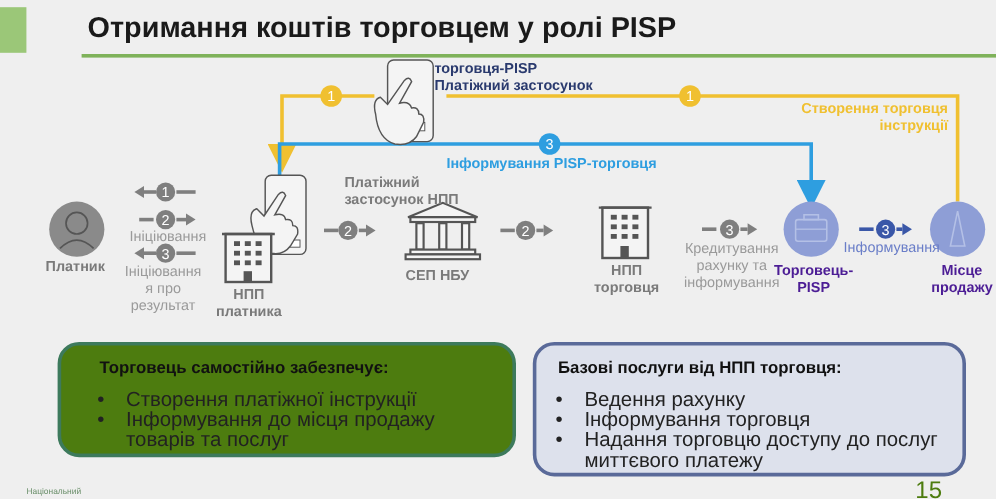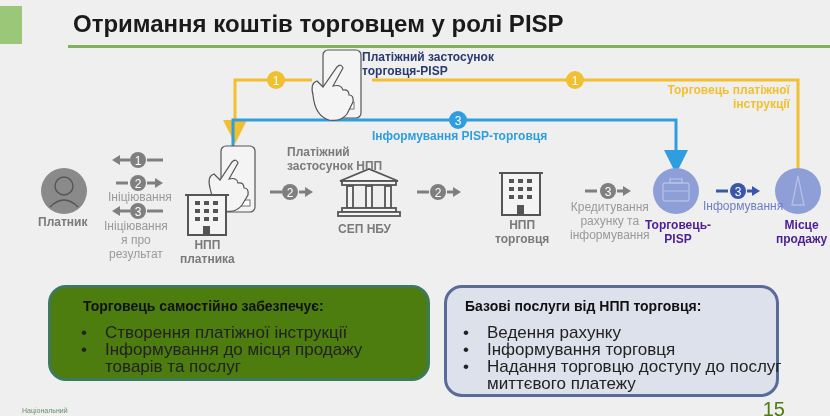--- a/index.html
+++ b/index.html
@@ -12,21 +12,21 @@
   svg.diagram { position:absolute; left:0; top:0; }
   .lbl { position:absolute; font-size:12px; text-align:center; line-height:14px; }
   .gray { color:#9a9a9a; }
   .gray-b { color:#7a7a7a; font-weight:bold; }
   .navy-b { color:#4c1d95; font-weight:bold; }
   .yellow-b { color:#f0c030; font-weight:bold; }
   .blue-b { color:#2e9ee0; font-weight:bold; }
   .purple { color:#6a7ec8; }
   .box { position:absolute; border-radius:18px; box-sizing:border-box; }
   .box1 { left:48px; top:285px; width:382px; height:96px; background:#4d7c0f; border:3px solid #3d7a5c; }
-  .box2 { left:444px; top:285px; width:335px; height:112px; background:#dde1ec; border:3px solid #5a6a99; }
+  .box2 { left:444px; top:285px; width:361px; height:112px; background:#dde1ec; border:3px solid #5a6a99; }
   .box h3 { margin:0; position:absolute; font-size:14px; font-weight:bold; color:#111; }
   .box ul { position:absolute; margin:0; padding:0 0 0 0; list-style:none; font-size:17px; color:#222; line-height:17px; }
   .box li { position:relative; padding-left:28px; }
   .box li::before { content:"•"; position:absolute; left:4px; top:0; }
   .page-num { right:45px; top:398px; font-size:20px; color:#4d7c0f;text-decoration:underline; }
   .footer-logo { left:22px; top:407px; font-size:7px; color:#6a8f6a; }
 </style>
 </head>
 <body>
 
@@ -187,25 +187,25 @@
     <path d="M760,191 l-8,-5 l0,10 z" fill="#3a57a8"></path>
   </g>
 
   <g>
     <circle cx="798" cy="191" r="23" fill="#8e9ed6"></circle>
     <path d="M798,176 L792,205 L804,205 z" fill="none" stroke="#b4c0e6" stroke-width="1.3"></path>
   </g>
 </svg>
 
 <div class="lbl navy-b" style="left:362px; top:50px; text-align:left; color:#2a3a6e;">
+  <div>торговця-PISP</div>
   <div>Платіжний застосунок</div>
-  <div>торговця-PISP</div>
 </div>
 <div class="lbl yellow-b" style="right:40px; top:83px; text-align:right;">
-  <div>Торговець платіжної</div>
+  <div>Створення торговця</div>
   <div>інструкції</div>
 </div>
 <div class="lbl blue-b" style="left:372px; top:129px;">Інформування PISP-торговця</div>
 
 <div class="lbl gray-b" style="left:38px; top:215px;">Платник</div>
 <div class="lbl gray" style="left:108px; top:190px;">Ініціювання</div>
 <div class="lbl gray" style="left:104px; top:219px;">
   <div>Ініціювання</div>
   <div>я про</div>
   <div>результат</div>

